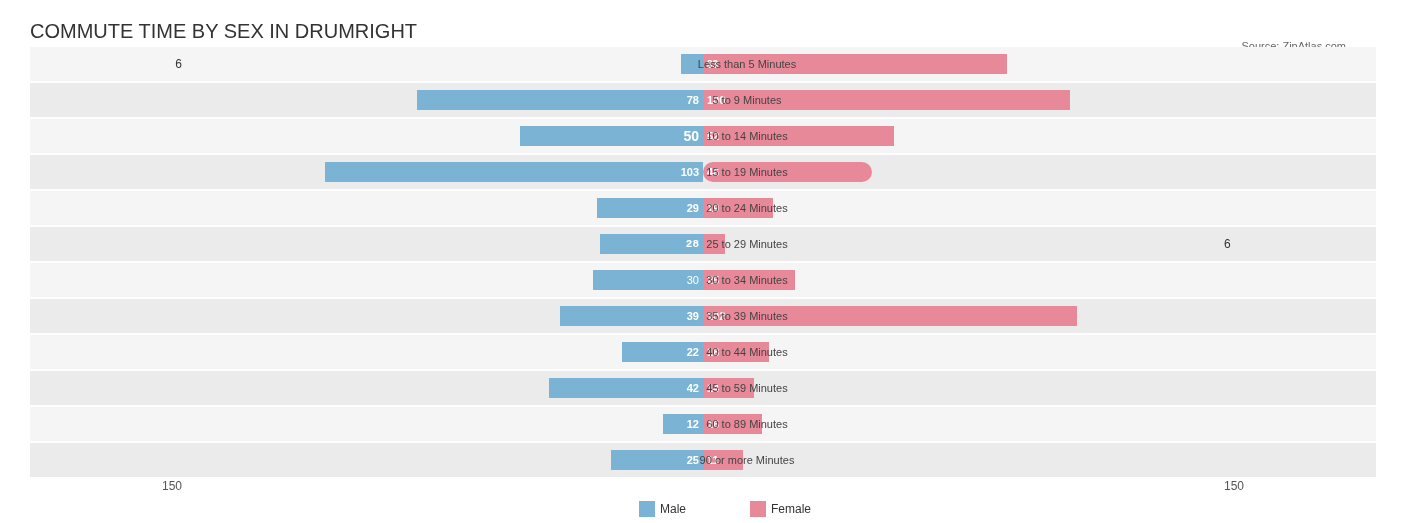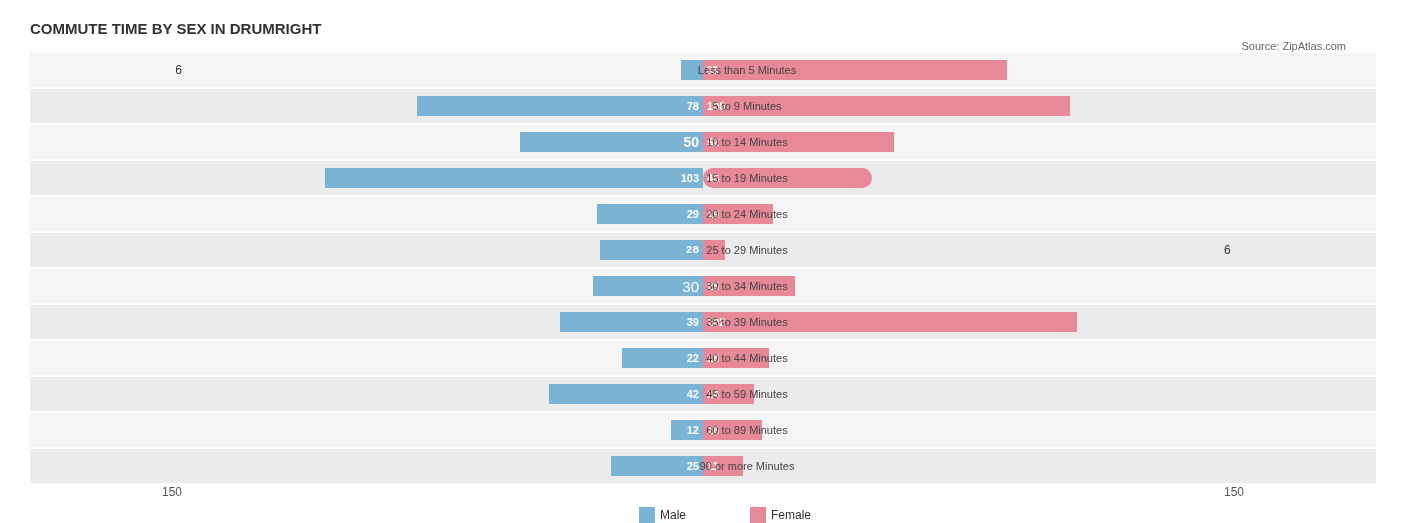--- a/index.html
+++ b/index.html
@@ -4,25 +4,25 @@
   <style>
     * { box-sizing: border-box; margin: 0; padding: 0; }
     body {
       font-family: Arial, sans-serif;
       background: #fff;
       width: 1406px;
       min-height: 523px;
       padding: 20px 30px;
     }
     .chart-title {
-      font-size: 15px;
-      font-weight: bold;
+      font-size: 20px;
+      font-weight: normal;
       text-transform: uppercase;
       color: #333;
-      margin-bottom: 16px;
+      margin-bottom: 4px;
     }
     .source {
       position: absolute;
       top: 20px;
       right: 30px;
       font-size: 11px;
       color: #666;
     }
     .chart-area {
       position: relative;
@@ -214,21 +214,21 @@
       <div class="female-bar" style="width:22px;">
         
       </div>
     </div>
     <div class="right-val">6</div>
   </div>
       <div class="row">
     <div class="left-val"></div>
     <div class="bars-container">
       <div class="male-bar" style="width:110px;">
-        <span style="position:absolute;right:4px;top:50%;transform:translateY(-50%);font-size:15px;color:#fff;font-weight:normal;">30</span>
+        <span style="position:absolute;right:4px;top:50%;transform:translateY(-50%);font-size:11px;color:#fff;font-weight:normal;">30</span>
       </div>
       <div class="center-label">30 to 34 Minutes</div>
       <div class="female-bar" style="width:92px;">
         <span style="position:absolute;left:4px;top:50%;transform:translateY(-50%);font-size:11px;color:#fff;font-weight:bold;">25</span>
       </div>
     </div>
     <div class="right-val"></div>
   </div>
       <div class="row">
     <div class="left-val"></div>
@@ -265,21 +265,21 @@
       <div class="center-label">45 to 59 Minutes</div>
       <div class="female-bar" style="width:51px;">
         <span style="position:absolute;left:4px;top:50%;transform:translateY(-50%);font-size:11px;color:#fff;font-weight:bold;">14</span>
       </div>
     </div>
     <div class="right-val"></div>
   </div>
       <div class="row">
     <div class="left-val"></div>
     <div class="bars-container">
-      <div class="male-bar" style="width:32px;">
+      <div class="male-bar" style="width:40px;">
         <span style="position:absolute;right:4px;top:50%;transform:translateY(-50%);font-size:11px;color:#fff;font-weight:bold;">12</span>
       </div>
       <div class="center-label">60 to 89 Minutes</div>
       <div class="female-bar" style="width:59px;">
         <span style="position:absolute;left:4px;top:50%;transform:translateY(-50%);font-size:11px;color:#fff;font-weight:bold;">16</span>
       </div>
     </div>
     <div class="right-val"></div>
   </div>
       <div class="row">

